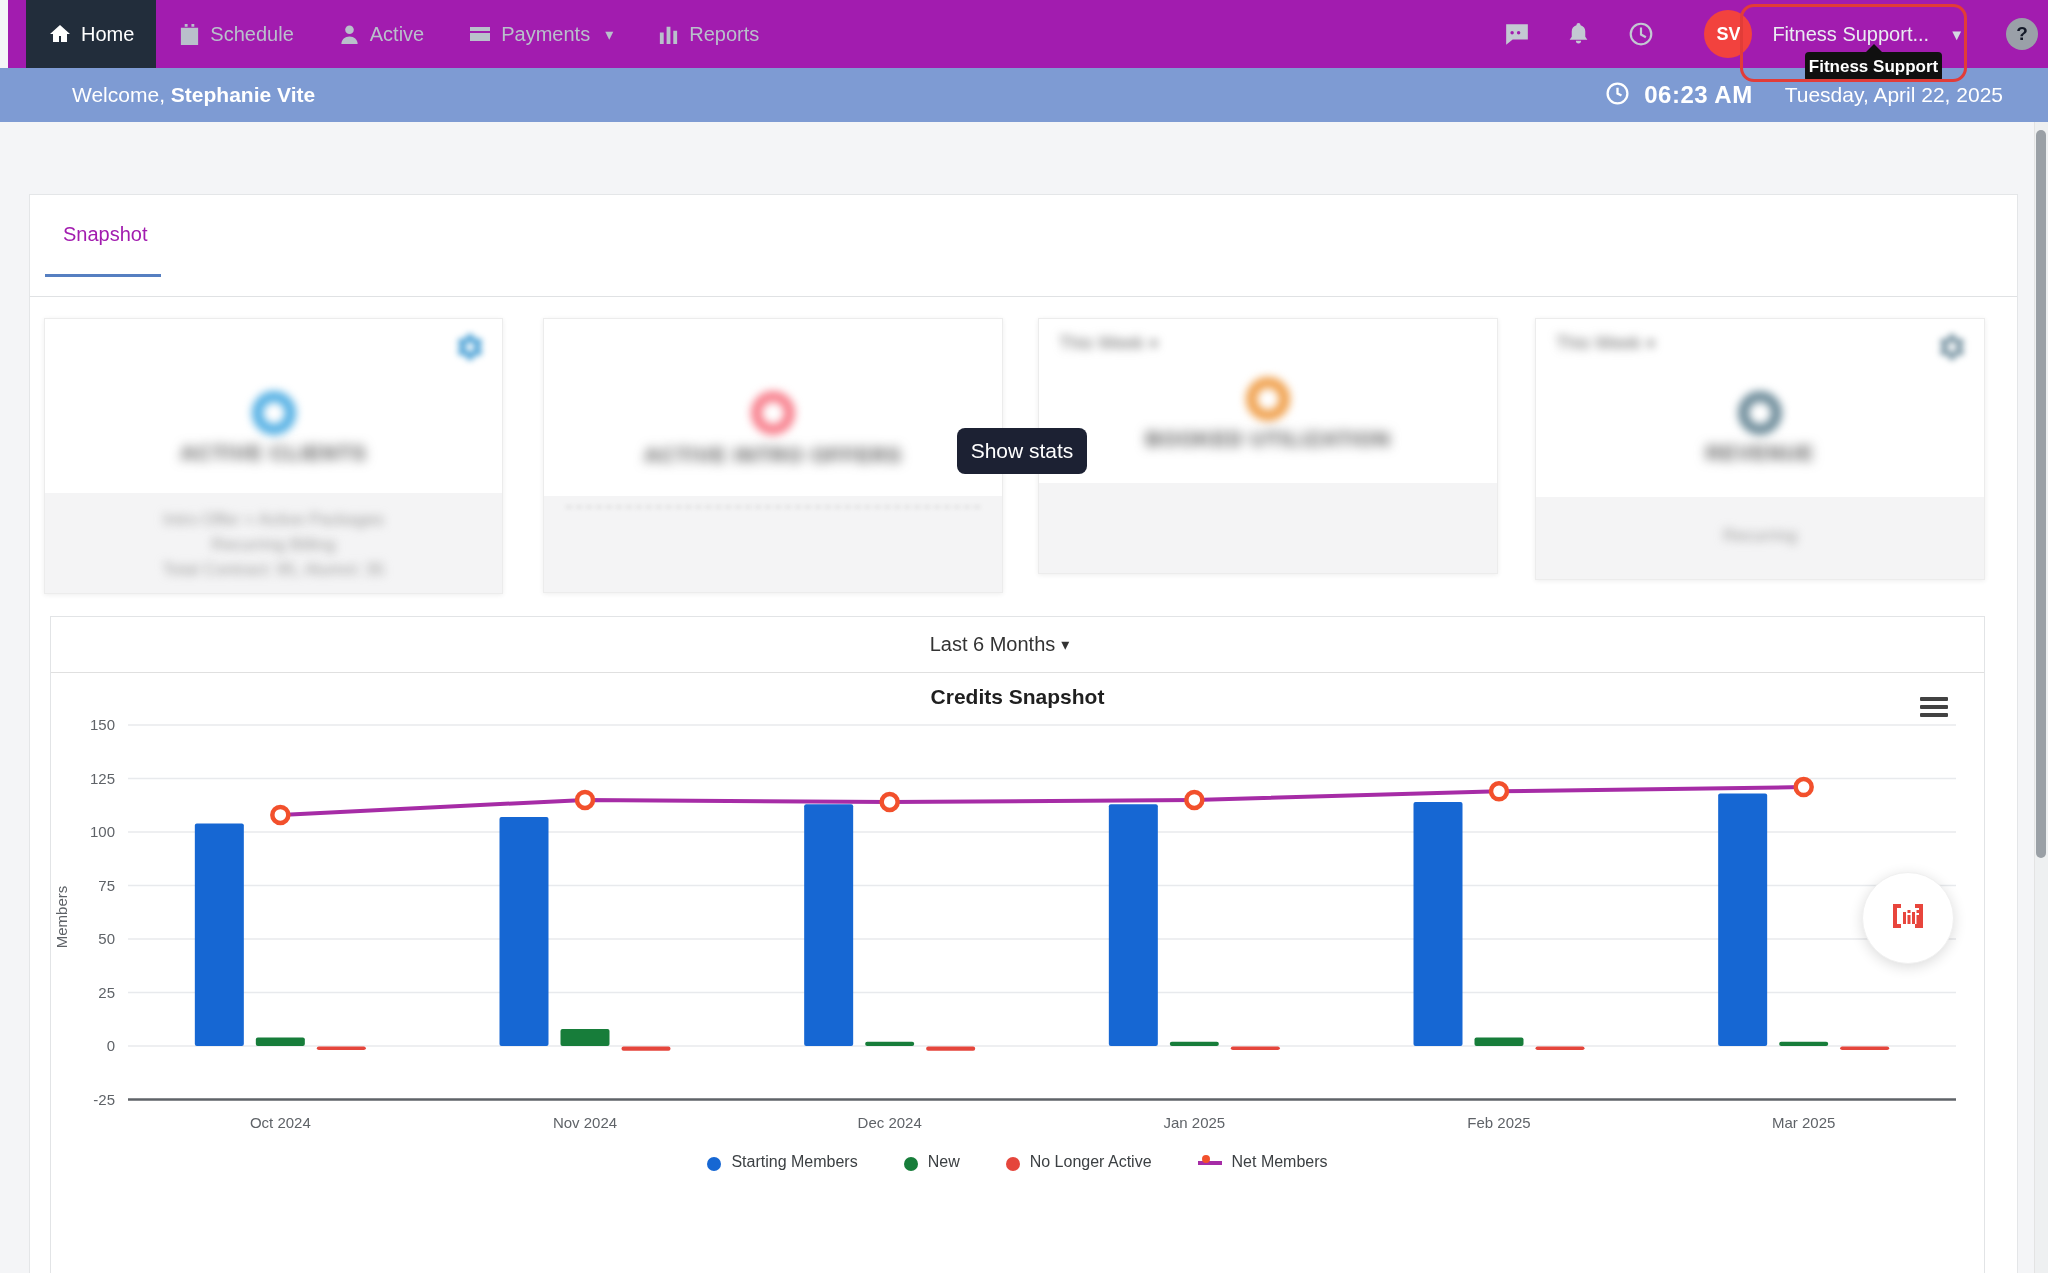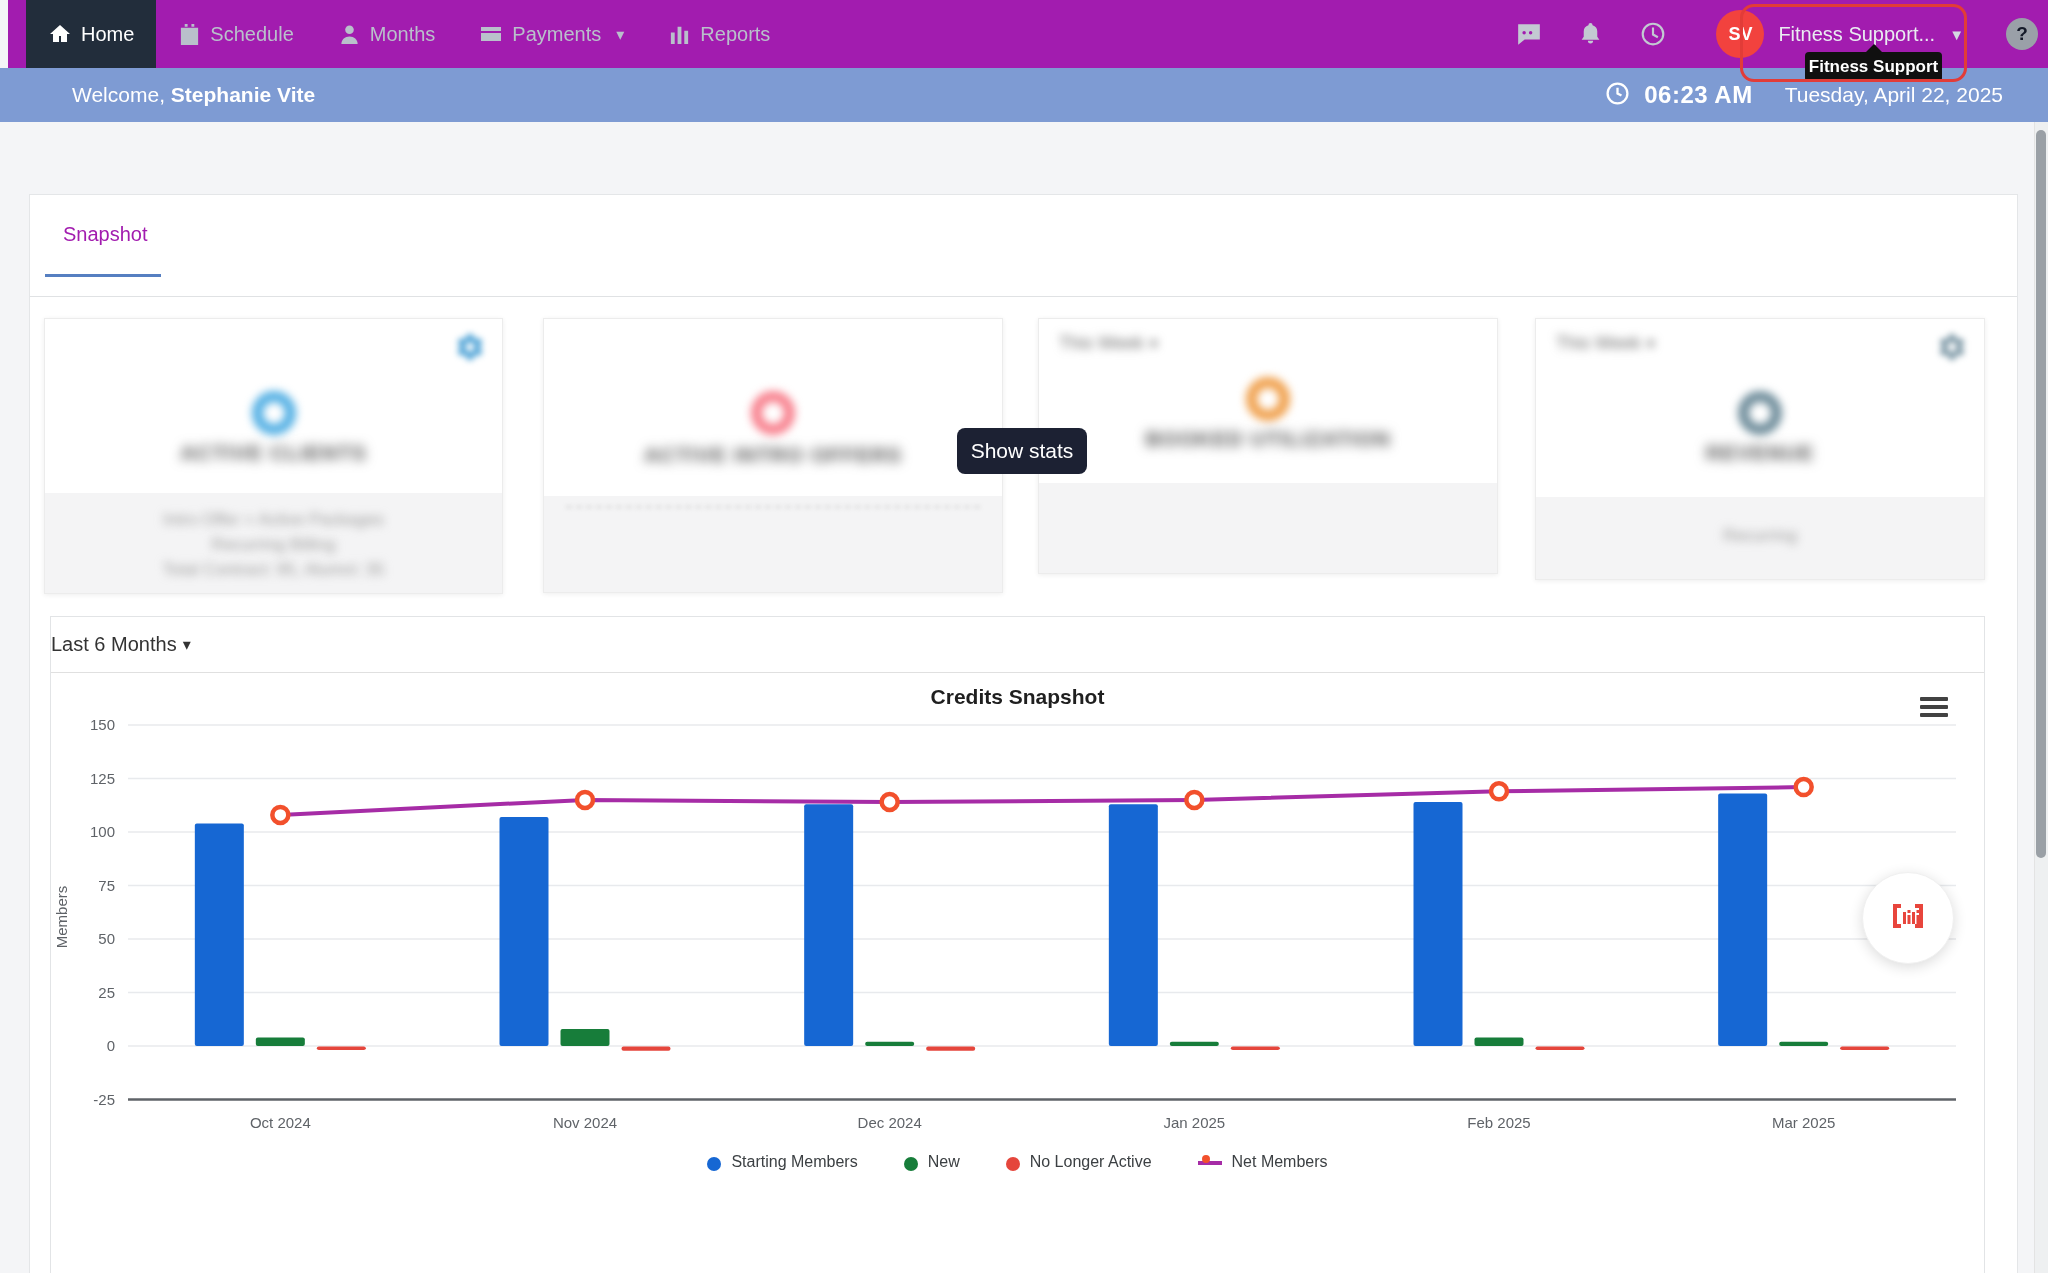--- a/index.html
+++ b/index.html
@@ -9,21 +9,21 @@
   
   .topnav { position:absolute; left:8px; top:0; width:2048px; height:68px; background:#a21caf;
             display:flex; align-items:stretch; padding-left:18px; z-index:5; }
   .nav-item { display:flex; align-items:center; gap:9px; padding:0 22px; color:#b9c0cb;
               font-size:20px; cursor:pointer; white-space:nowrap; }
   .nav-item.active { background:#222d3b; color:#ffffff; }
   .nav-item svg { display:block; }
   .caret::after { content:"▾"; font-size:16px; margin-left:6px; }
   .nav-right { margin-left:auto; display:flex; align-items:center; gap:36px; padding-right:18px; }
   .icon-btn { width:26px; height:26px; color:#c3c9d2; cursor:pointer; }
-  .user-menu { display:flex; align-items:center; gap:14px; cursor:pointer; margin-left:14px; margin-right:6px; }
+  .user-menu { display:flex; align-items:center; gap:20px; cursor:pointer; margin-left:14px; margin-right:6px; }
   .avatar { width:48px; height:48px; border-radius:50%; background:#f2423e; color:#fff;
             display:flex; align-items:center; justify-content:center; font-size:18px; font-weight:bold; }
   .user-name { color:#e9ecf1; font-size:20px; }
   .user-caret { color:#d4d9e0; font-size:15px; }
   .help-circle { width:32px; height:32px; border-radius:50%; background:#9aa0a8; color:#141a29;
                  display:flex; align-items:center; justify-content:center; font-weight:bold; font-size:19px; cursor:pointer; }
 
   
   .highlight-box { position:absolute; left:1740px; top:4px; width:227px; height:78px;
                    border:3px solid #e23c38; border-radius:14px; z-index:8; pointer-events:none; }
@@ -64,21 +64,21 @@
 
   
   .show-stats { position:absolute; left:957px; top:428px; width:130px; height:46px; background:#1c2133;
                 color:#fff; border:none; border-radius:8px; font-size:21px; font-weight:400; cursor:pointer;
                 font-family:"Liberation Sans", sans-serif; z-index:6; }
 
   
   .chart-card { position:absolute; left:50px; top:616px; width:1935px; height:657px; background:#fff;
                 border:1px solid #e2e4e6; border-bottom:none; }
   .chart-header { height:56px; border-bottom:1px solid #e0e0e0; display:flex; align-items:center;
-                  justify-content:flex-start; padding-right:36px; }
+                  justify-content:center; padding-right:36px; }
   .range-select { display:flex; align-items:center; font-size:20px; color:#333; cursor:pointer; }
   .chart-title { position:absolute; left:0; top:68px; width:100%; text-align:center; font-size:21px;
                  font-weight:bold; color:#1f1f1f; }
   .hamburger { position:absolute; right:36px; top:80px; width:28px; cursor:pointer; }
   .hamburger div { height:4px; background:#424242; margin-bottom:4px; border-radius:1px; }
   .chart-svg { position:absolute; left:0; top:100px; width:1933px; height:420px; }
   .legend { position:absolute; left:0; top:536px; width:100%; display:flex; justify-content:center;
             gap:46px; align-items:center; }
   .legend-item { display:flex; align-items:flex-end; gap:10px; font-size:16px; color:#3c4043; cursor:pointer; }
   .legend-dot { width:14px; height:14px; border-radius:50%; }
@@ -118,21 +118,21 @@
         </span>
       <span>Schedule</span>
     </div>
     <div class="nav-item">
       <span>
           <svg width="23" height="23" viewBox="0 0 24 24" fill="currentColor">
             <circle cx="12" cy="7" r="4.5"></circle>
             <path d="M3.5 22c0-5 3.8-8 8.5-8s8.5 3 8.5 8z"></path>
           </svg>
         </span>
-      <span>Months</span>
+      <span>Active</span>
     </div>
     <div class="nav-item caret">
       <span>
           <svg width="24" height="24" viewBox="0 0 24 24" fill="currentColor">
             <path d="M2 5h20v4H2zm0 6h20v8H2z"></path>
           </svg>
         </span>
       <span>Payments</span>
     </div>
     <div class="nav-item">

